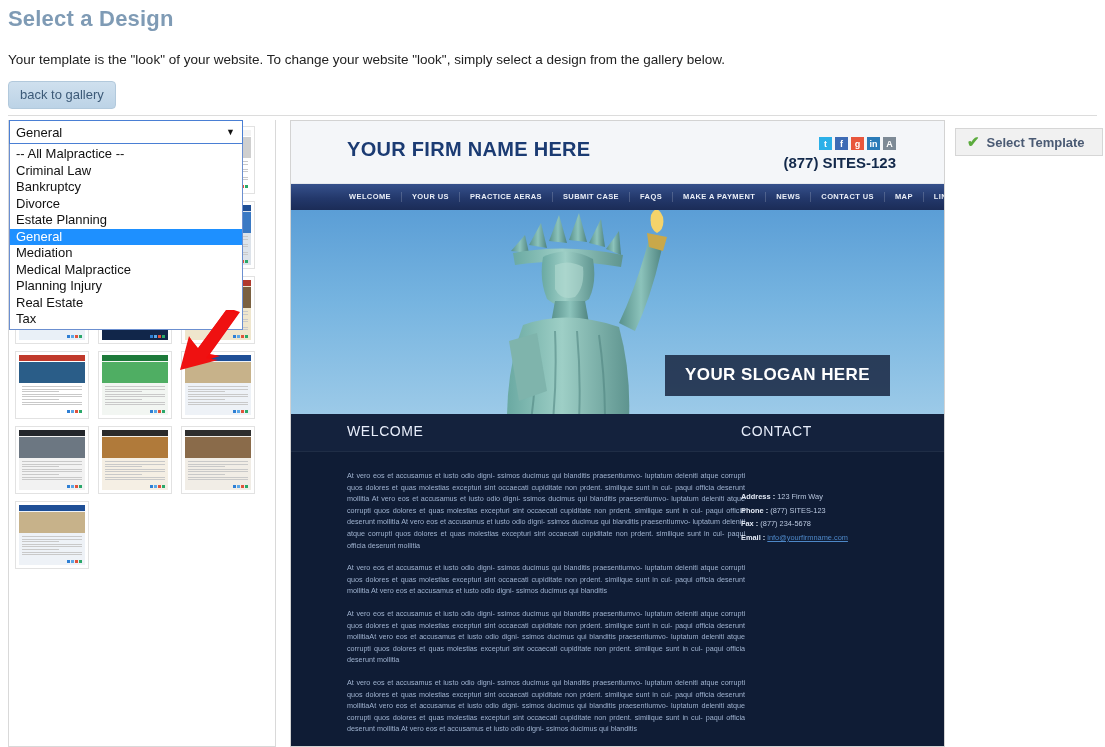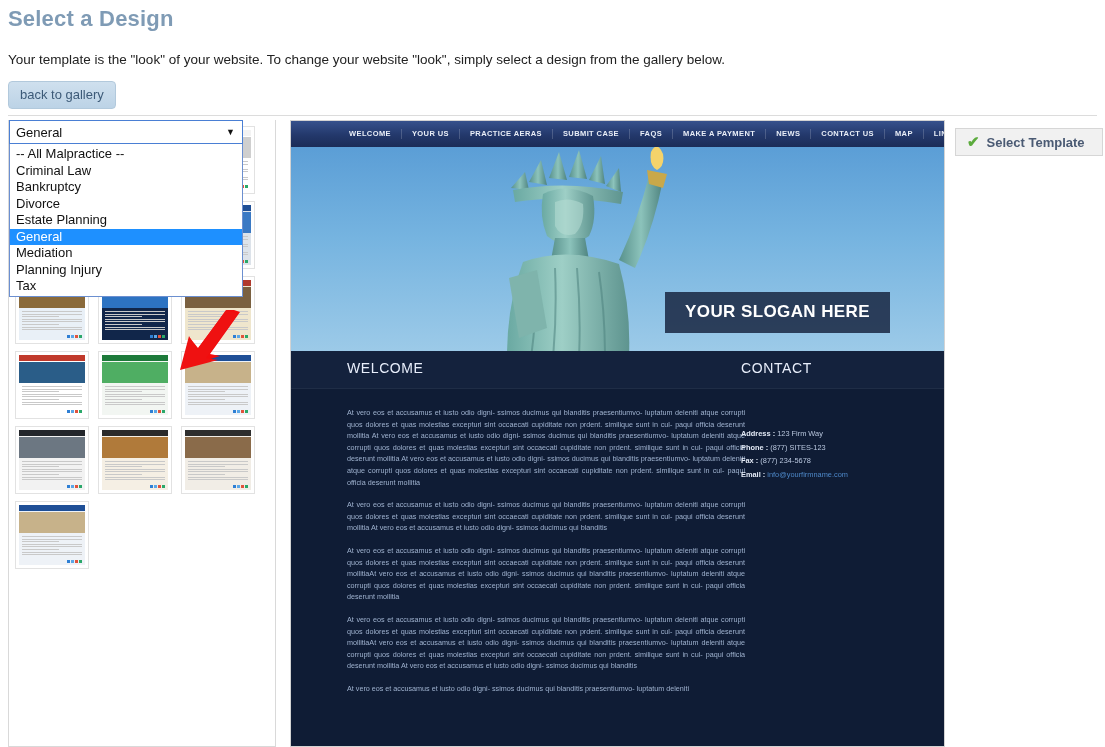--- a/index.html
+++ b/index.html
@@ -175,21 +175,21 @@
   }
   #welcome-col p {
     margin: 0 0 11px 0;
     font-size: 7.2px; line-height: 11.6px;
     color: #9fb2cf;
     text-align: justify;
   }
   #contact-col { position:absolute; left:450px; top:38px; width: 180px; }
   #contact-col .row { font-size:7.4px; line-height:13.6px; color:#b9c7de; }
   #contact-col .row b { color:#e3eaf6; }
-  #contact-col .row .mail { color:#4d87c7; }
+  #contact-col .row .mail { color:#4d87c7;text-decoration:underline; }
 
   
   #select-template-btn {
     position: absolute; left: 955px; top: 8px;
     width: 148px; height: 28px;
     background: #f1f1f1;
     border: 1px solid #d6d6d6;
     display: flex; align-items: center; gap: 7px;
     padding-left: 11px;
     font-size: 13px; font-weight: bold; color: #4a5a73;
@@ -576,28 +576,41 @@
         <span class="caret">▼</span>
       </div>
       <div id="category-listbox">
           <div class="cat-option">-- All Malpractice --</div>
           <div class="cat-option">Criminal Law</div>
           <div class="cat-option">Bankruptcy</div>
           <div class="cat-option">Divorce</div>
           <div class="cat-option">Estate Planning</div>
           <div class="cat-option selected">General</div>
           <div class="cat-option">Mediation</div>
+          <div class="cat-option">Medical Malpractice</div>
           <div class="cat-option">Planning Injury</div>
+          <div class="cat-option">Real Estate</div>
           <div class="cat-option">Tax</div>
         </div>
     </div>
   </div>
 
   <div id="preview-panel">
 
+    <div id="site-header">
+      <div id="firm-name">YOUR FIRM NAME HERE</div>
+      <div id="social-row">
+          <div class="soc" style="background: rgb(43, 176, 232);">t</div>
+          <div class="soc" style="background: rgb(61, 107, 181);">f</div>
+          <div class="soc" style="background: rgb(232, 86, 60);">g</div>
+          <div class="soc" style="background: rgb(42, 123, 184);">in</div>
+          <div class="soc" style="background: rgb(125, 138, 150);">A</div>
+        </div>
+      <div id="phone-top">(877) SITES-123</div>
+    </div>
 
     <div id="site-nav">
         <div class="nav-item">WELCOME</div>
         <div class="nav-item">YOUR US</div>
         <div class="nav-item">PRACTICE AERAS</div>
         <div class="nav-item">SUBMIT CASE</div>
         <div class="nav-item">FAQS</div>
         <div class="nav-item">MAKE A PAYMENT</div>
         <div class="nav-item">NEWS</div>
         <div class="nav-item">CONTACT US</div>

